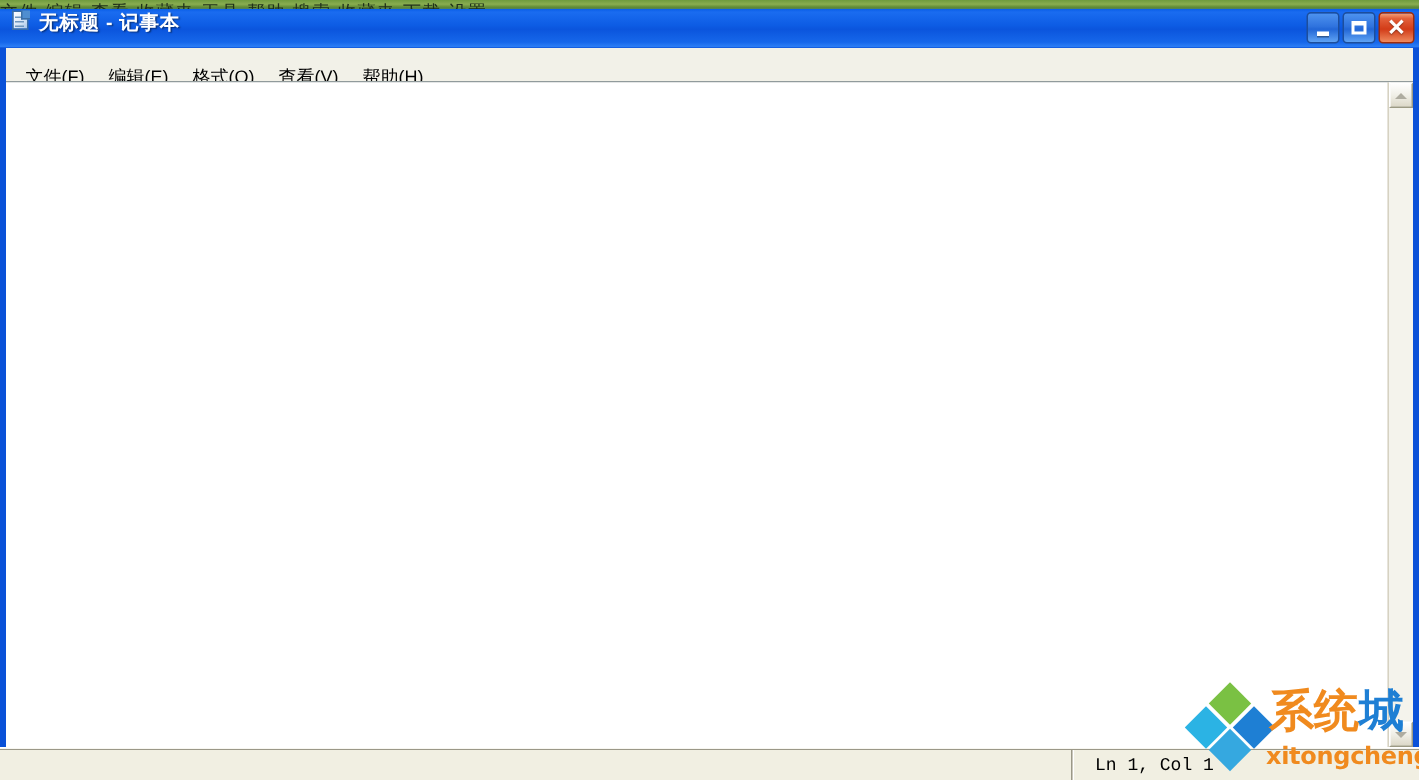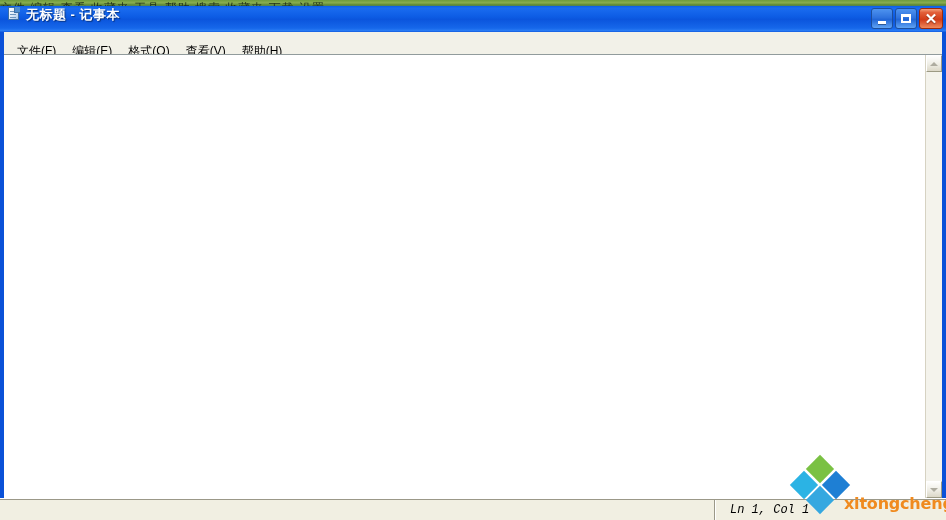--- a/index.html
+++ b/index.html
@@ -245,21 +245,20 @@
     box-sizing: border-box;
   }
   #status-text {
     font-family: "Liberation Mono", monospace;
     font-size: 12px;
     color: #000;
     position: absolute;
     left: 730px;
     top: 4px;
     white-space: nowrap;
-    font-style: italic;
   }
 
   
   #watermark {
     position: absolute;
     right: 2px;
     bottom: 2px;
     width: 152px;
     height: 62px;
     pointer-events: none;
@@ -362,14 +361,15 @@
   </div>
 </div>
 
 <div id="watermark">
   <div id="wm-logo">
     <div class="diamond d-top"></div>
     <div class="diamond d-left"></div>
     <div class="diamond d-right"></div>
     <div class="diamond d-bot"></div>
   </div>
+  <div id="wm-cn"><span>系统</span><span class="blue">城</span></div>
   <div id="wm-url">xitongcheng.com</div>
 </div>
 
 </body></html>

